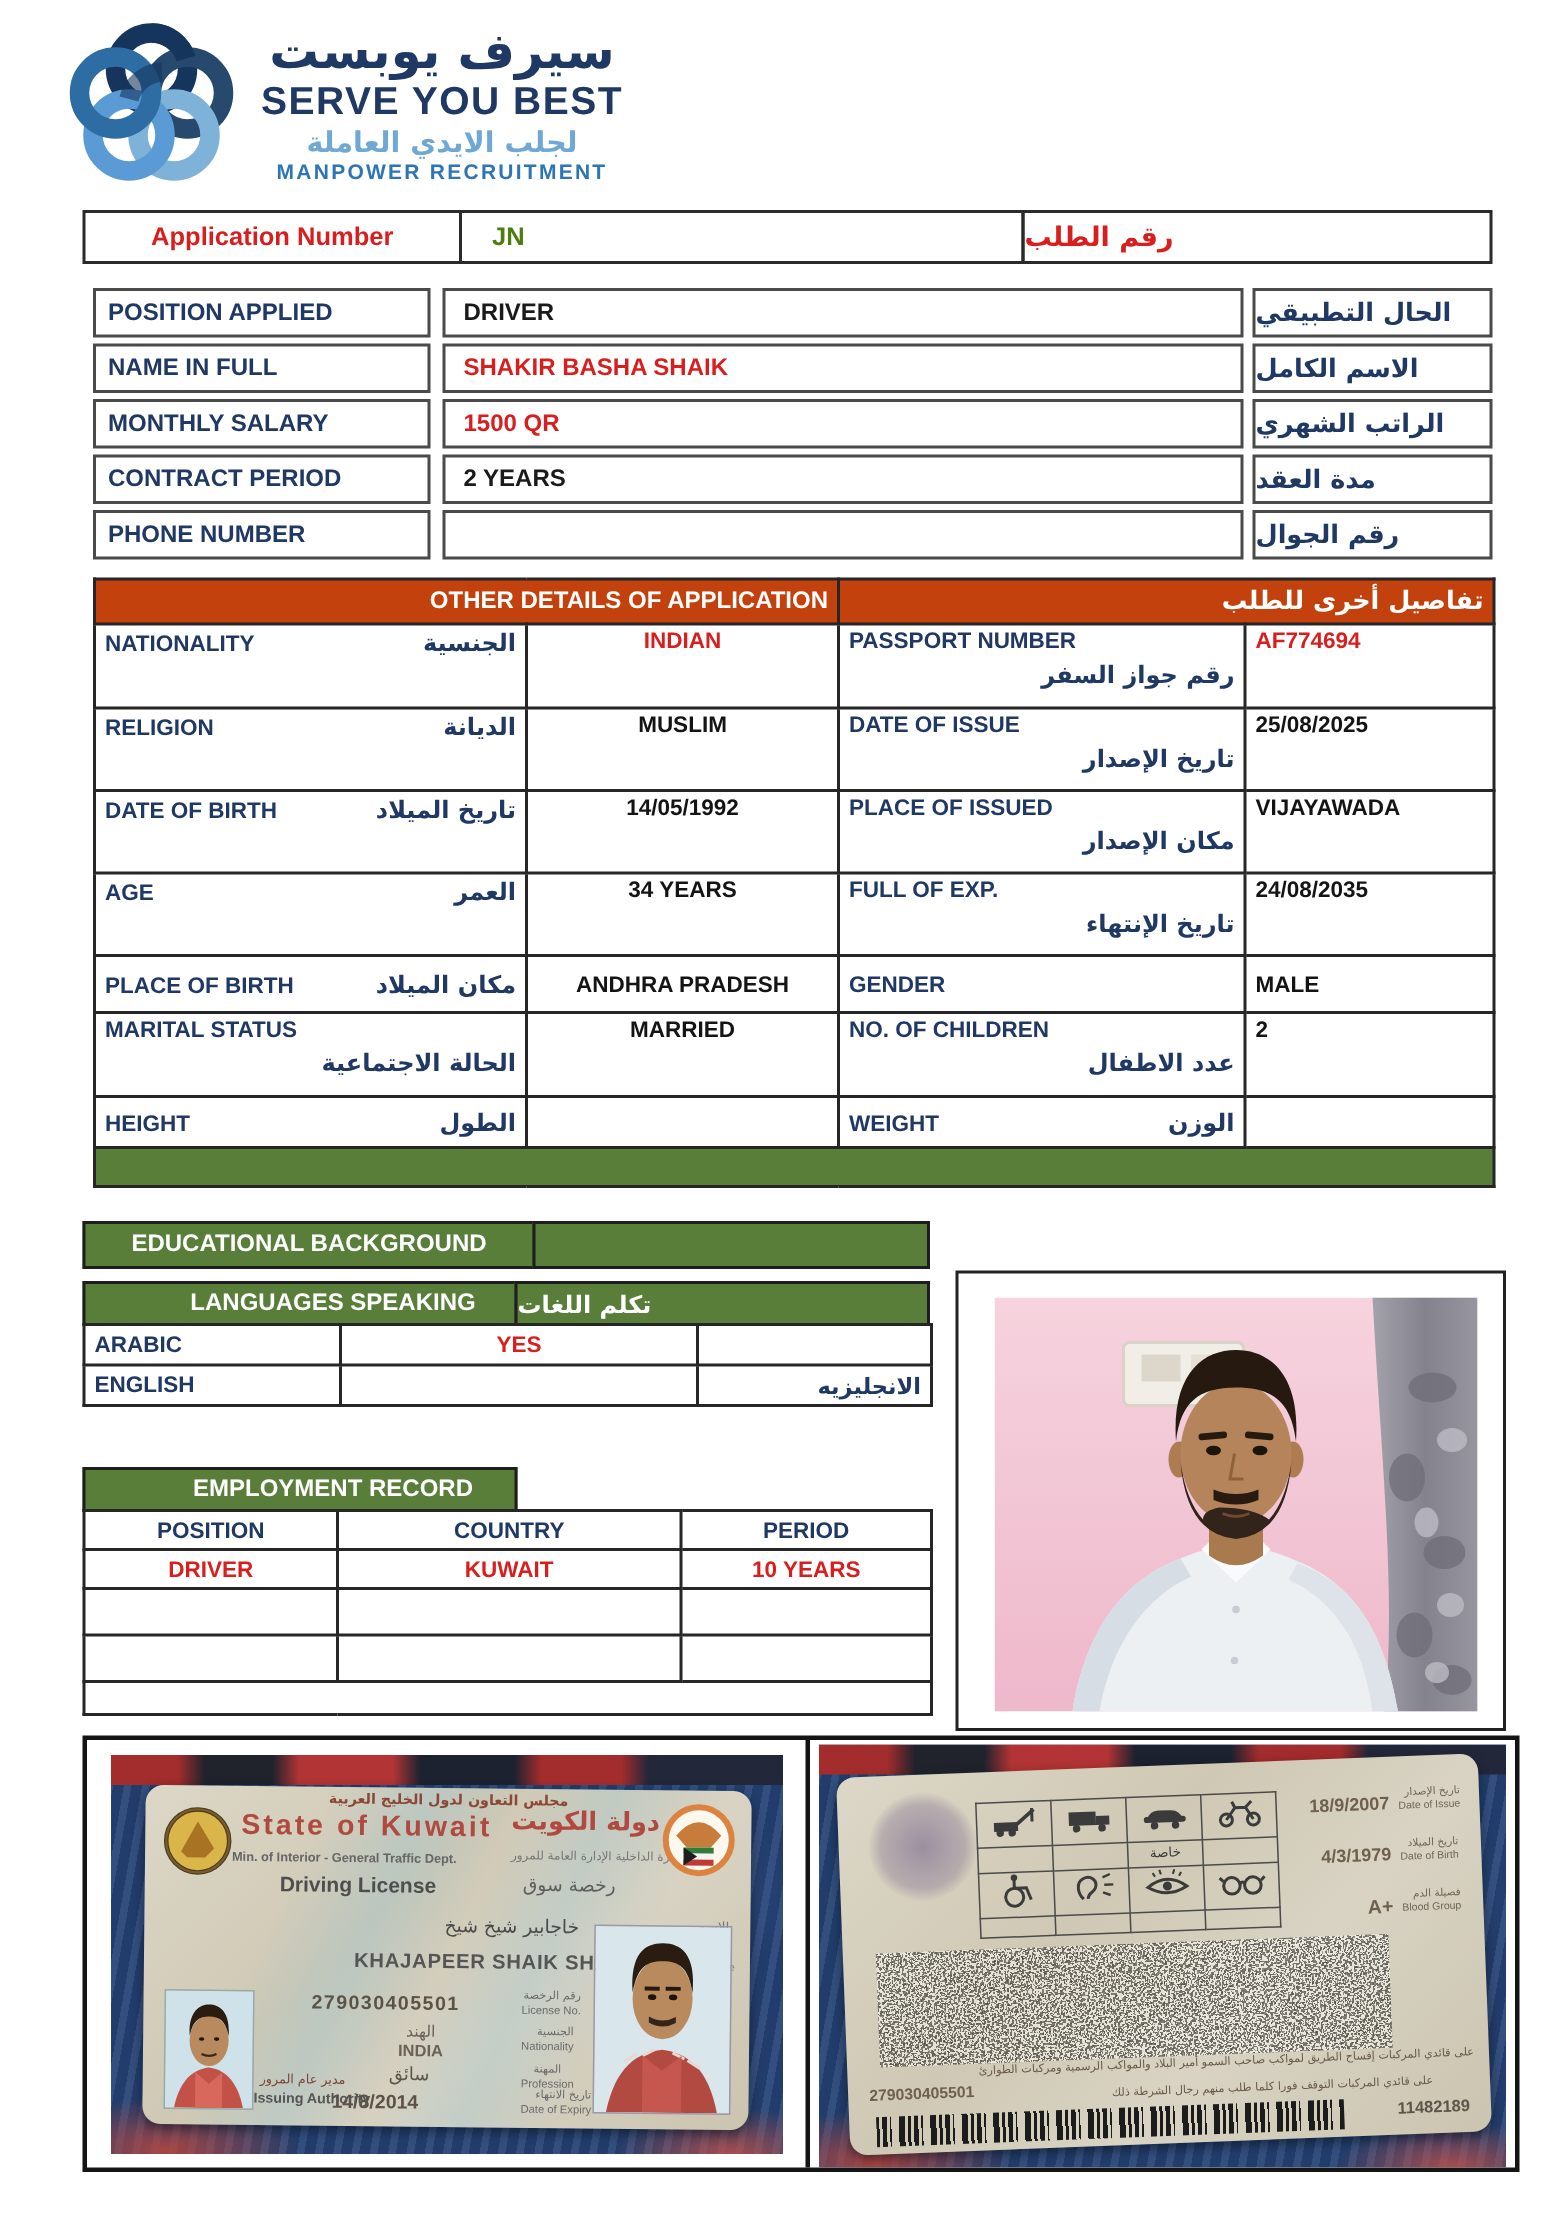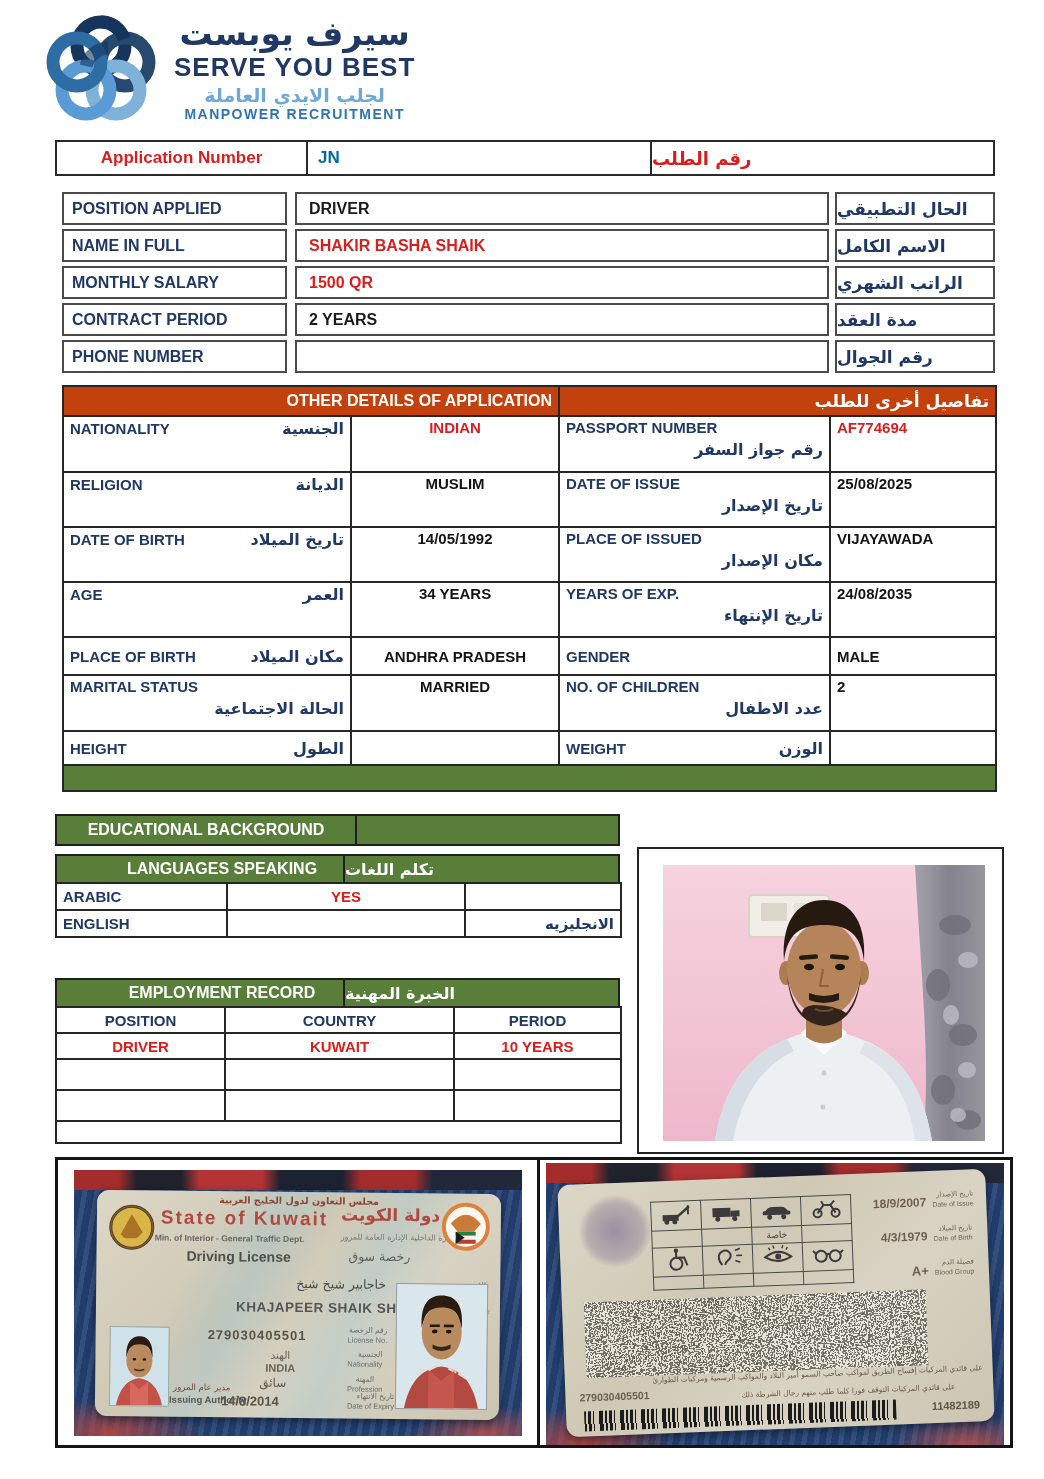--- a/index.html
+++ b/index.html
@@ -12,21 +12,21 @@
   .logo-text{display:flex;flex-direction:column;align-items:center;line-height:1.08;}
   .l-ar{font-family:"DejaVu Sans",sans-serif;font-size:33px;font-weight:bold;color:#1f3864;}
   .l-en{font-size:26px;font-weight:bold;color:#1f3864;letter-spacing:1px;margin-top:2px;}
   .l-tagar{font-family:"DejaVu Sans",sans-serif;font-size:19px;font-weight:bold;color:#6fa8d4;margin-top:3px;}
   .l-tagen{font-size:14px;font-weight:bold;color:#2e75b6;letter-spacing:1.5px;margin-top:2px;}
 
   
   .app-table{position:absolute;left:55px;top:140px;width:940px;height:36px;display:flex;}
   .app-table>div{border:2px solid #2a2a2a;box-sizing:border-box;display:flex;align-items:center;}
   .app-c1{width:253px;justify-content:center;color:#d91e1e;font-weight:bold;font-size:17px;}
-  .app-c2{width:346px;margin-left:-2px;padding-left:10px;color:#0369a1;font-weight:bold;font-size:17px;}
+  .app-c2{width:377px;margin-left:-2px;padding-left:20px;color:#4d7c0f;font-weight:bold;font-size:17px;}
   .app-c3{flex:1;margin-left:-2px;justify-content:flex-end;padding-right:10px;color:#d91e1e;font-weight:bold;font-size:18px;}
 
   
   .info{position:absolute;left:62px;top:192px;width:933px;}
   .info-row{display:flex;height:33px;margin-bottom:4px;}
   .info-row>div{border:2px solid #4a4a4a;box-sizing:border-box;display:flex;align-items:center;background:#fff;}
   .i-lbl{width:225px;padding-left:8px;color:#1f3864;font-weight:bold;font-size:16px;}
   .i-val{width:534px;margin-left:8px;padding-left:12px;font-weight:bold;font-size:16px;color:#1a1a1a;}
   .i-val.red{color:#d91e1e;}
   .i-ar{width:160px;margin-left:6px;justify-content:flex-end;padding-right:8px;color:#1f3864;font-weight:bold;font-size:17px;}
@@ -269,21 +269,21 @@
     <tr style="height:55px">
       <td class="od-lbl">
             <div class="l1">
               <span>AGE</span>
               <span class="ar">العمر</span>
             </div>
           </td>
       <td class="od-val center">34 YEARS</td>
       <td class="od-lbl">
             <div class="l1">
-              <span>YEARS OF EXP.</span>
+              <span>FULL OF EXP.</span>
             </div>
             <div class="l2 ar">تاريخ الإنتهاء</div>
           </td>
       <td class="od-val">24/08/2035</td>
     </tr>
     <tr style="height:38px" class="vmid">
       <td class="od-lbl">
             <div class="l1">
               <span>PLACE OF BIRTH</span>
               <span class="ar">مكان الميلاد</span>
@@ -359,21 +359,20 @@
     <tr>
       <td class="t-lbl">ENGLISH</td>
       <td class="t-center"></td>
       <td class="t-ar ar">الانجليزيه</td>
     </tr>
   </tbody>
     </table>
 
   <div class="ghead emp-h">
     <div class="lang-c1">EMPLOYMENT RECORD</div>
-    <div class="lang-c2 ar">الخبرة المهنية</div>
   </div>
   <table class="lt emp">
     <colgroup>
         <col style="width:169px">
         <col style="width:229px">
         <col style="width:167px">
       </colgroup>
     <tbody>
         <tr class="emp-hdr">
       <td>POSITION</td>

